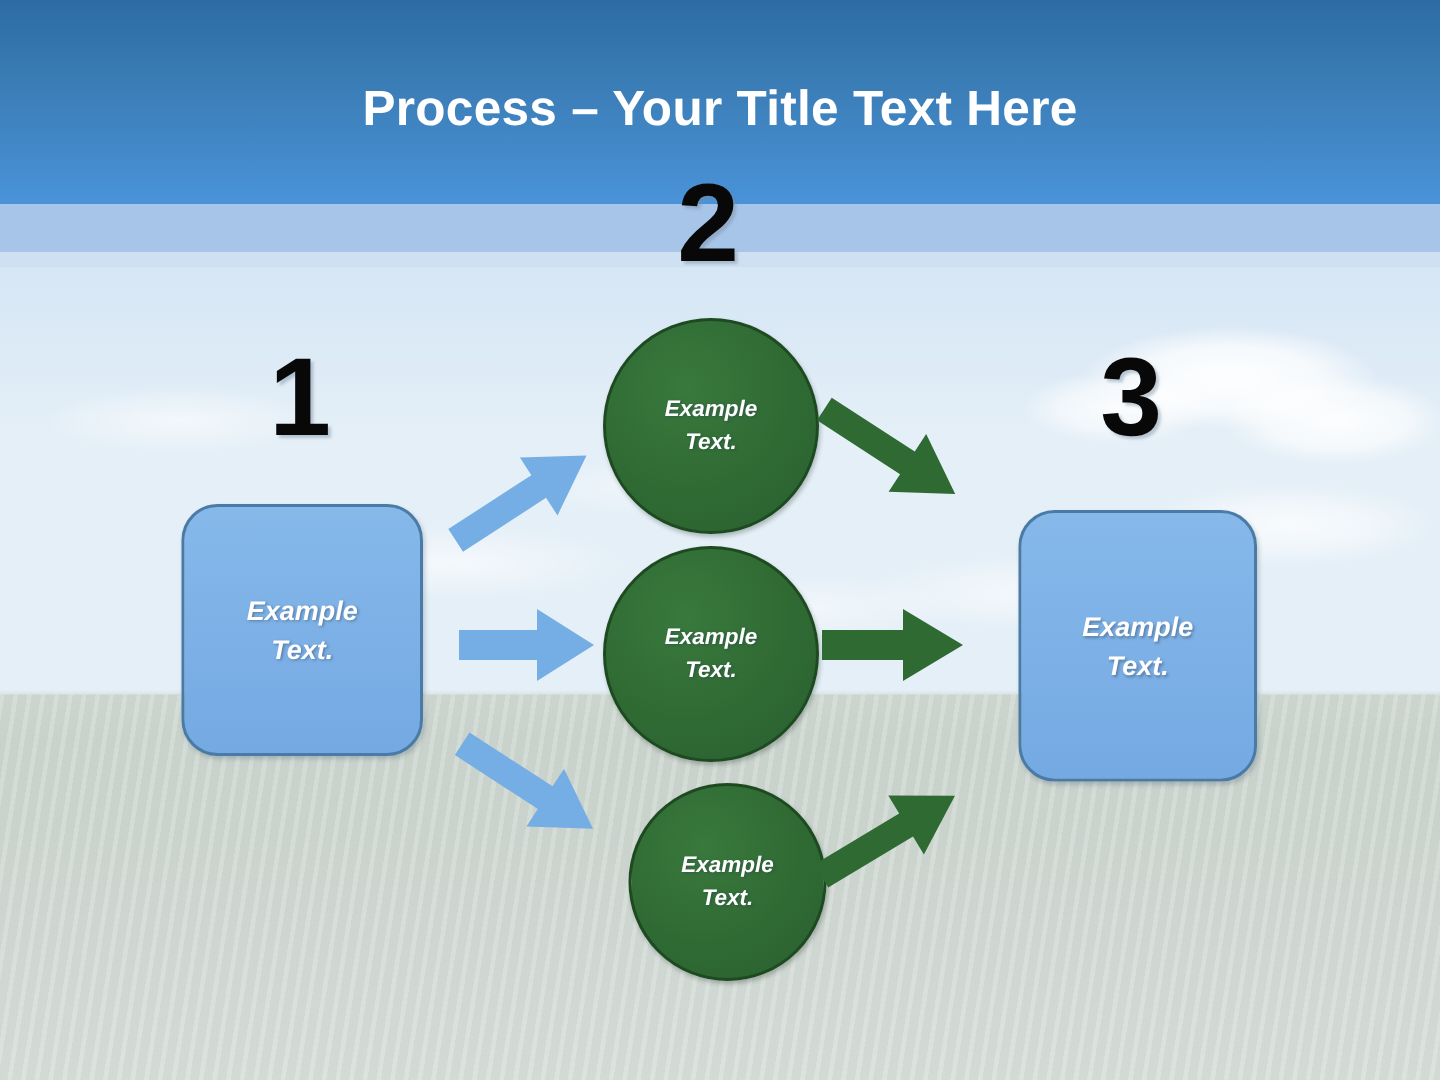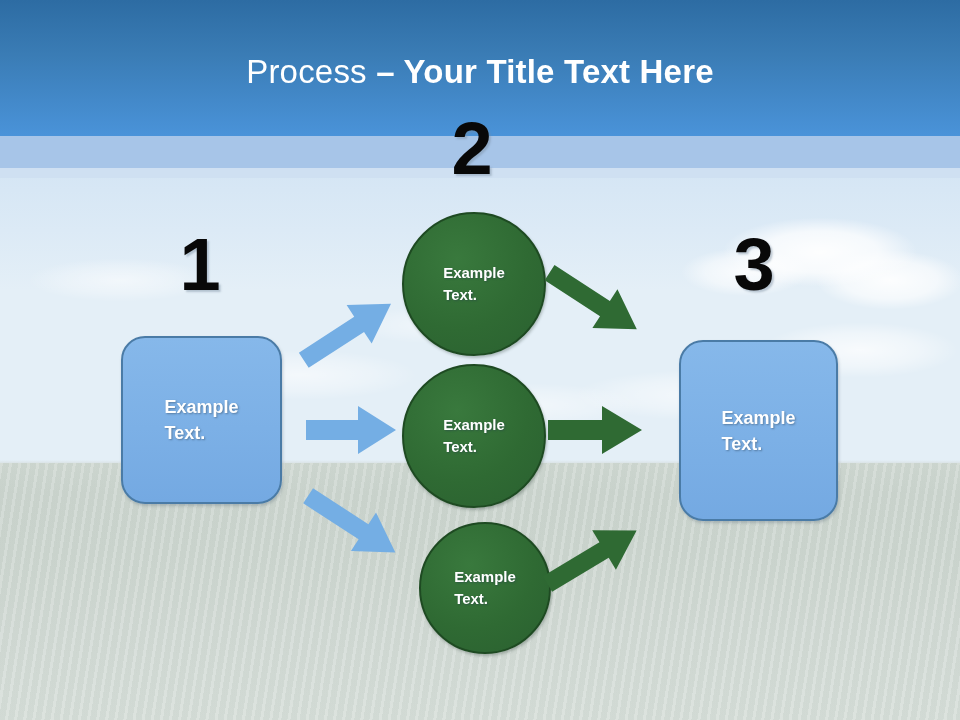--- a/index.html
+++ b/index.html
@@ -105,21 +105,21 @@
     position: absolute;
     left: 0; top: 52px;
     width: 960px;
     text-align: center;
     color: #ffffff;
     font-size: 33px;
     line-height: 40px;
     letter-spacing: 0.2px;
     white-space: nowrap;
   }
-  .slide-title .t-bold { font-weight: normal; margin-top: 18px; }
+  .slide-title .t-bold { font-weight: bold; margin-top: 18px; }
   .slide-title .t-light { font-weight: bold; }
 
   
   .step-num {
     position: absolute;
     color: #080808;
     font-weight: bold;
     font-size: 74px;
     line-height: 74px;
     text-align: center;
@@ -139,22 +139,24 @@
     display: flex;
     align-items: center;
     justify-content: center;
   }
   #box-start { left: 121px; top: 336px; width: 157px; height: 164px; }
   #box-end   { left: 679px; top: 340px; width: 155px; height: 177px; }
 
   .shape-text {
     color: #ffffff;
     font-weight: bold;
+    font-style: italic;
     font-size: 18px;
     line-height: 26px;
+    text-align: center;
     text-shadow: 1px 1px 2px rgba(40,60,80,0.45);
     white-space: pre-line;
   }
   .shape-text.small { font-size: 15px; line-height: 22px; }
 
   
   .green-circle {
     position: absolute;
     border-radius: 50%;
     background: radial-gradient(circle at 38% 32%, #39793d 0%, #2f6a33 55%, #2a6030 100%);

